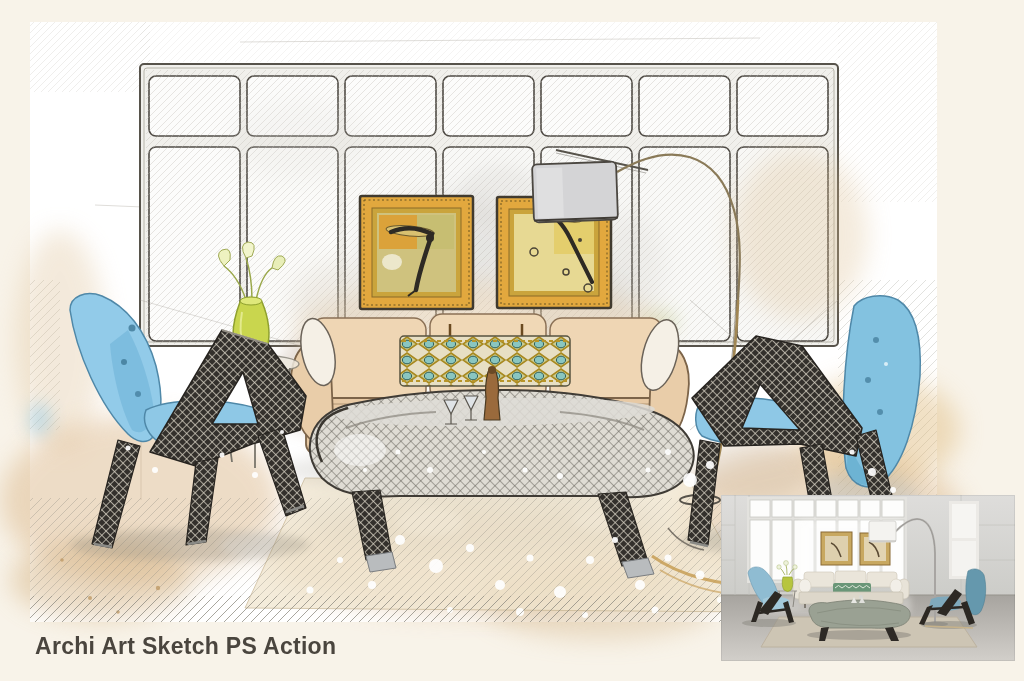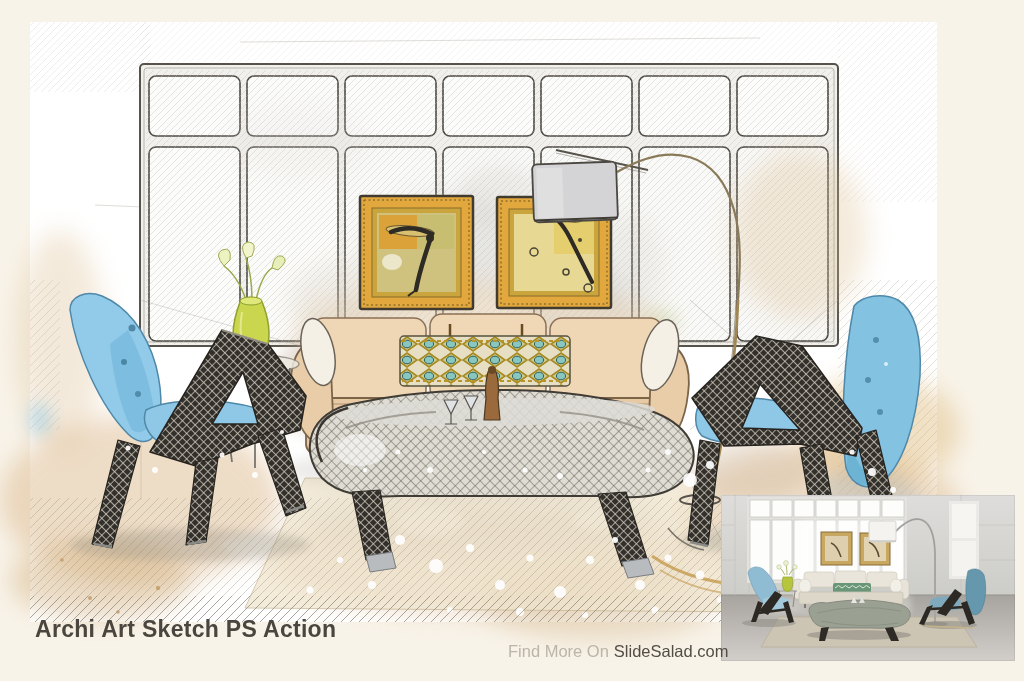--- a/index.html
+++ b/index.html
@@ -5,21 +5,21 @@
   html,body{margin:0;padding:0}
   body{
     width:1024px;height:681px;overflow:hidden;
     background:#f8f3e9;
     font-family:"Liberation Sans",sans-serif;
   }
   .stage{position:relative;width:1024px;height:681px}
   .sketch-svg{position:absolute;left:0;top:0;display:block}
   .inset-svg{position:absolute;left:721px;top:495px;display:block}
   .footer-title{
-    position:absolute;left:35px;top:616px;
+    position:absolute;left:35px;top:633px;
     font-size:23px;font-weight:700;color:#4a453e;letter-spacing:.3px;
   }
   .footer-note{
     position:absolute;left:508px;top:642px;
     font-size:16.5px;font-weight:400;color:#bab4a9;white-space:nowrap;
   }
   .footer-note .brand{color:#524d45;margin-left:.3em}
 </style>
 </head>
 <body>
@@ -447,17 +447,14 @@
         <circle cx="140" cy="102" r="2" fill="#d8d8d4"></circle>
         <path d="M130 108 l3 -6 l3 6 z" fill="#e8e8e4"></path>
         <path d="M138 108 l3 -6 l3 6 z" fill="#e0e0dc"></path>
       </g>
 
       <rect x="0.5" y="0.5" width="293" height="165" fill="none" stroke="#000000" stroke-opacity=".07" stroke-width="1"></rect>
     </g>
   </svg>
 
   <div class="footer-title">Archi Art Sketch PS Action</div>
-  <div class="footer-note">
-    <span>Find More On</span><span class="brand">SlideSalad.com</span>
-  </div>
 
 </div>
 
 </body></html>

